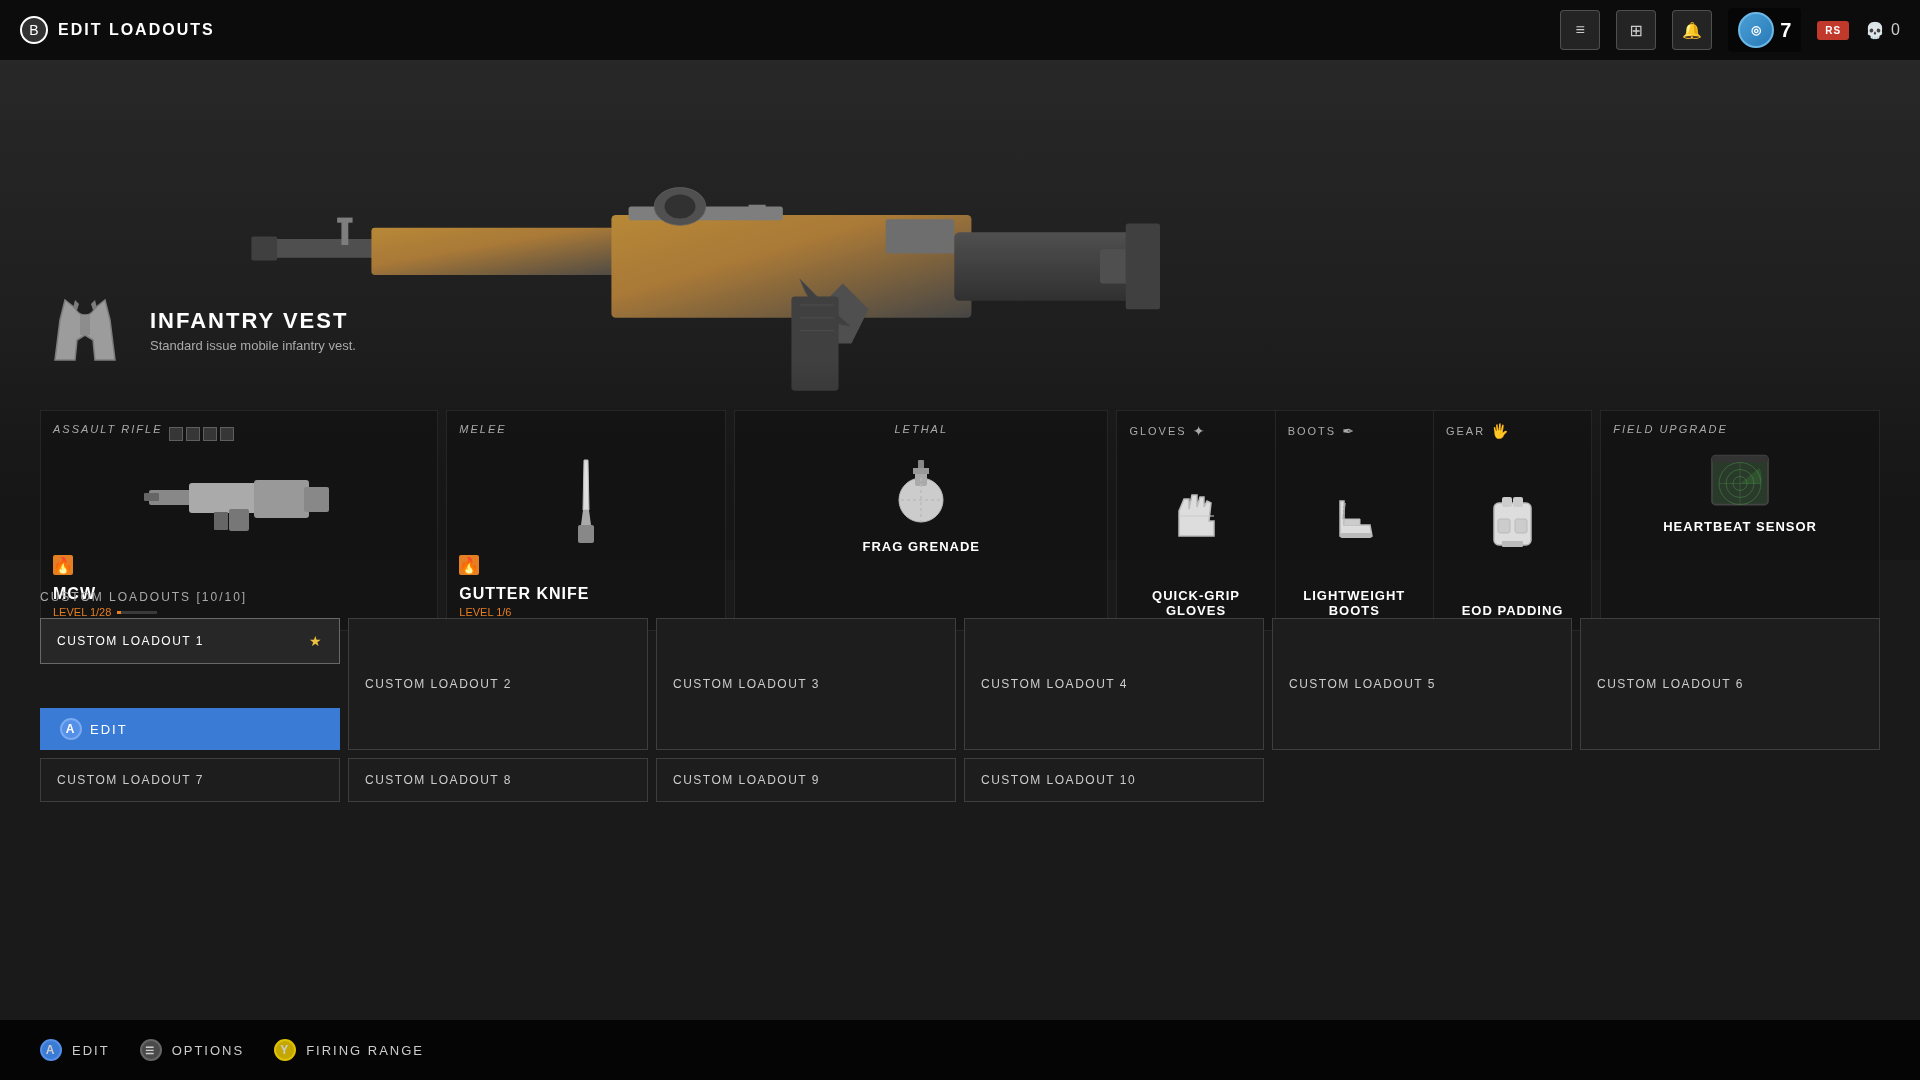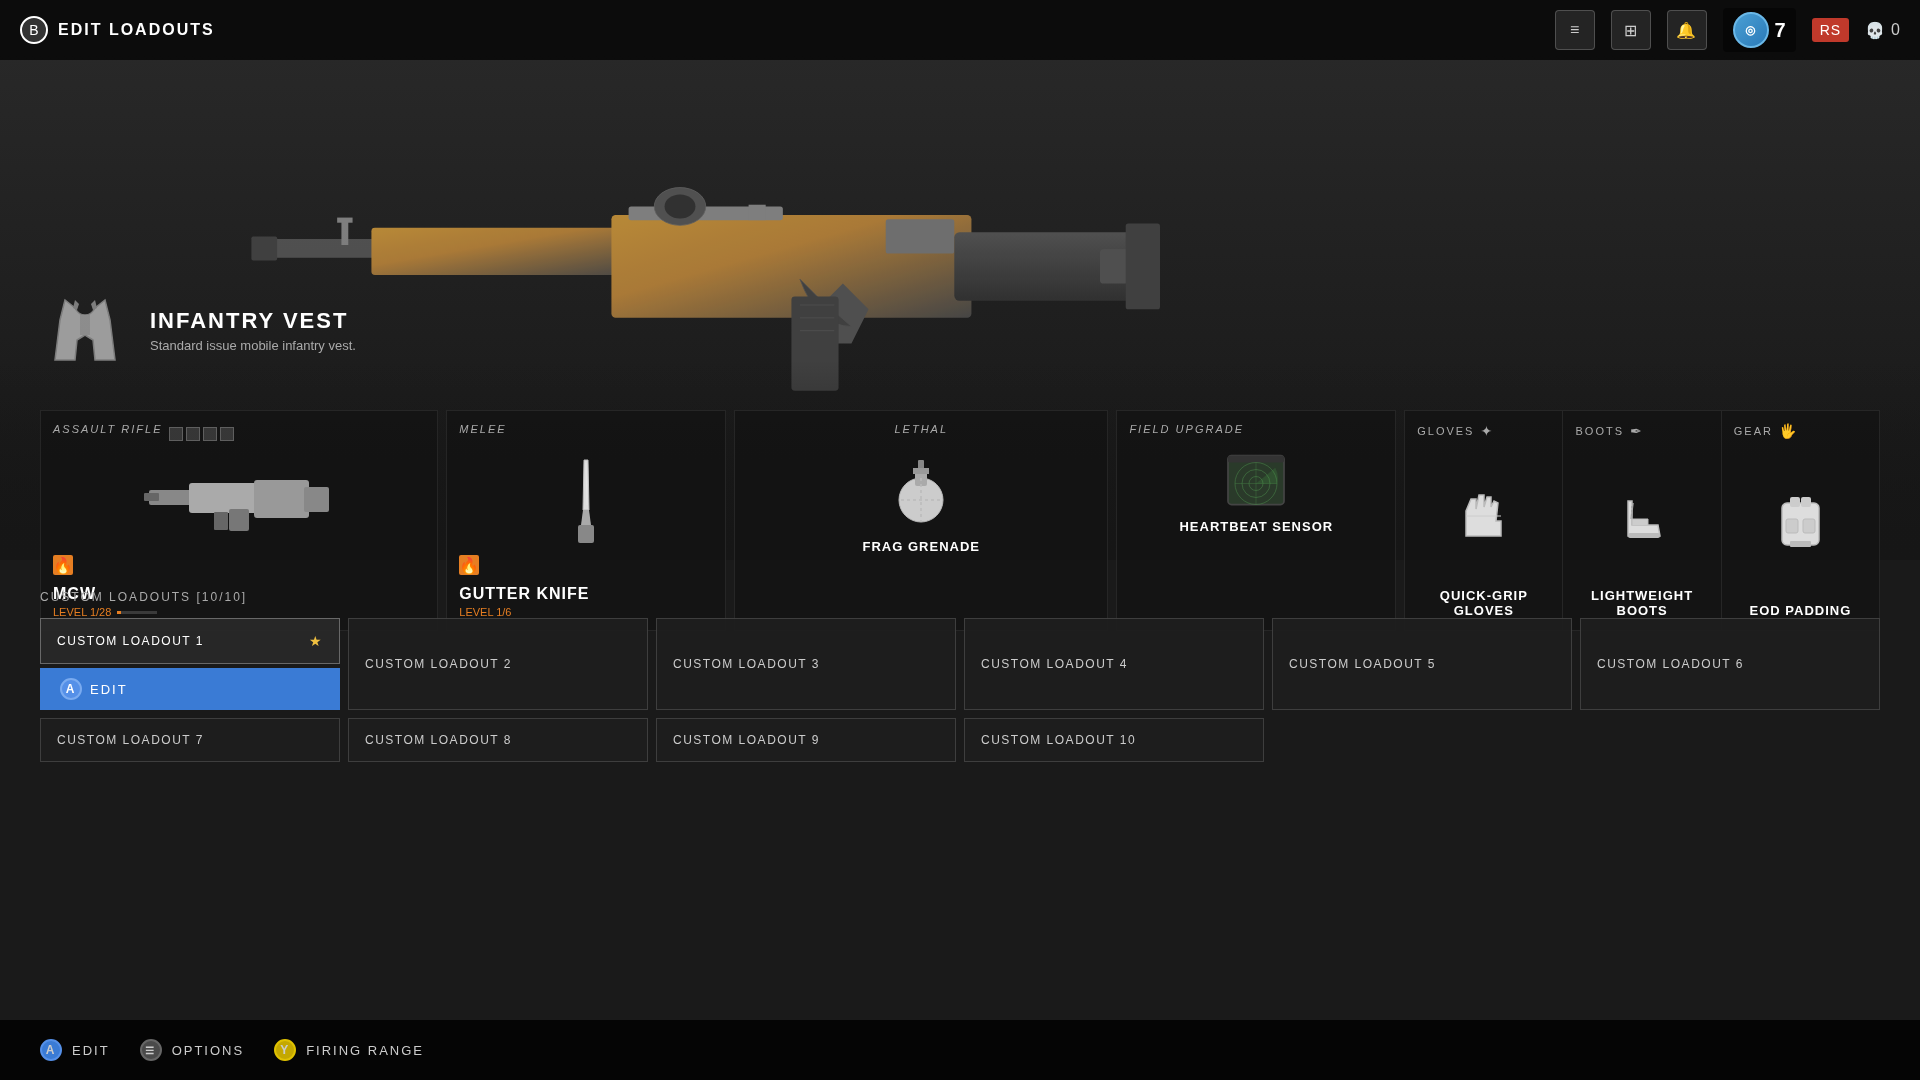--- a/index.html
+++ b/index.html
@@ -123,22 +123,22 @@
       font-size: 20px;
       font-weight: bold;
       color: #fff;
     }
 
     .rs-badge {
       background: #c0392b;
       color: #fff;
       padding: 4px 8px;
       border-radius: 3px;
-      font-weight: normal;
-      font-size: 14px;
+      font-weight: bold;
+      font-size: 10px;
       letter-spacing: 1px;
       text-align: right;
     }
 
     .skull-icon-badge {
       display: flex;
       align-items: center;
       gap: 6px;
       color: #ccc;
       font-size: 16px;
@@ -656,40 +656,20 @@
           <rect x="22" y="18" width="16" height="6" fill="#999"></rect>
 
           <line x1="10" y1="50" x2="50" y2="50" stroke="#bbb" stroke-width="1.5" stroke-dasharray="3"></line>
           <line x1="30" y1="28" x2="30" y2="72" stroke="#bbb" stroke-width="1.5" stroke-dasharray="3"></line>
         </svg>
       </div>
       <span class="item-name">FRAG GRENADE</span>
     </div>
   </div>
 
-  <div class="slot-card field-upgrade">
-    <span class="slot-label">FIELD UPGRADE</span>
-    <div class="item-icon-large" style="margin: 0 auto;">
-      <svg width="80" height="80" viewBox="0 0 80 80">
-
-        <rect x="8" y="12" width="64" height="56" fill="#2a3a2a" rx="4" stroke="#444" stroke-width="2"></rect>
-        <rect x="8" y="12" width="64" height="8" fill="#333" rx="2"></rect>
-
-        <circle cx="40" cy="44" r="24" fill="none" stroke="#4a8a4a" stroke-width="1" opacity="0.6"></circle>
-        <circle cx="40" cy="44" r="16" fill="none" stroke="#4a8a4a" stroke-width="1" opacity="0.6"></circle>
-        <circle cx="40" cy="44" r="8" fill="none" stroke="#4a8a4a" stroke-width="1" opacity="0.6"></circle>
-        <line x1="16" y1="44" x2="64" y2="44" stroke="#4a8a4a" stroke-width="1" opacity="0.4"></line>
-        <line x1="40" y1="20" x2="40" y2="68" stroke="#4a8a4a" stroke-width="1" opacity="0.4"></line>
-
-        <path d="M40 44 L62 26 A24 24 0 0 1 64 44 Z" fill="#4aaa4a" opacity="0.2"></path>
-      </svg>
-    </div>
-    <span class="item-name">HEARTBEAT SENSOR</span>
-  </div>
-
   <div class="slot-card equipment">
 
     <div class="equip-slot">
       <div class="equip-slot-label">
         <span>GLOVES</span>
         <span style="font-size:14px;">✦</span>
       </div>
       <div class="equip-icon-area">
         <svg width="65" height="65" viewBox="0 0 65 65">
 
@@ -734,28 +714,48 @@
           <rect x="33" y="8" width="10" height="10" fill="#ccc" rx="2"></rect>
           <rect x="18" y="30" width="12" height="14" fill="#ccc" rx="2" stroke="#bbb" stroke-width="1"></rect>
           <rect x="35" y="30" width="12" height="14" fill="#ccc" rx="2" stroke="#bbb" stroke-width="1"></rect>
           <rect x="22" y="52" width="21" height="6" fill="#bbb" rx="1"></rect>
         </svg>
       </div>
       <span class="equip-name">EOD PADDING</span>
     </div>
   </div>
 
+  <div class="slot-card field-upgrade">
+    <span class="slot-label">FIELD UPGRADE</span>
+    <div class="item-icon-large" style="margin: 0 auto;">
+      <svg width="80" height="80" viewBox="0 0 80 80">
+
+        <rect x="8" y="12" width="64" height="56" fill="#2a3a2a" rx="4" stroke="#444" stroke-width="2"></rect>
+        <rect x="8" y="12" width="64" height="8" fill="#333" rx="2"></rect>
+
+        <circle cx="40" cy="44" r="24" fill="none" stroke="#4a8a4a" stroke-width="1" opacity="0.6"></circle>
+        <circle cx="40" cy="44" r="16" fill="none" stroke="#4a8a4a" stroke-width="1" opacity="0.6"></circle>
+        <circle cx="40" cy="44" r="8" fill="none" stroke="#4a8a4a" stroke-width="1" opacity="0.6"></circle>
+        <line x1="16" y1="44" x2="64" y2="44" stroke="#4a8a4a" stroke-width="1" opacity="0.4"></line>
+        <line x1="40" y1="20" x2="40" y2="68" stroke="#4a8a4a" stroke-width="1" opacity="0.4"></line>
+
+        <path d="M40 44 L62 26 A24 24 0 0 1 64 44 Z" fill="#4aaa4a" opacity="0.2"></path>
+      </svg>
+    </div>
+    <span class="item-name">HEARTBEAT SENSOR</span>
+  </div>
+
 </div>
 
 <div class="loadouts-section">
   <div class="loadouts-header">CUSTOM LOADOUTS [10/10]</div>
 
   <div class="loadouts-grid">
 
-    <div style="display:flex; flex-direction:column;">
+    <div style="display:flex; flex-direction:column;gap:40px;">
       <div class="loadout-btn active">
         <span>CUSTOM LOADOUT 1</span>
         <span class="star-icon">★</span>
       </div>
       <div class="edit-row">
         <button class="edit-btn">
           <div class="btn-letter blue">A</div>
           <span>EDIT</span>
         </button>
       </div>

